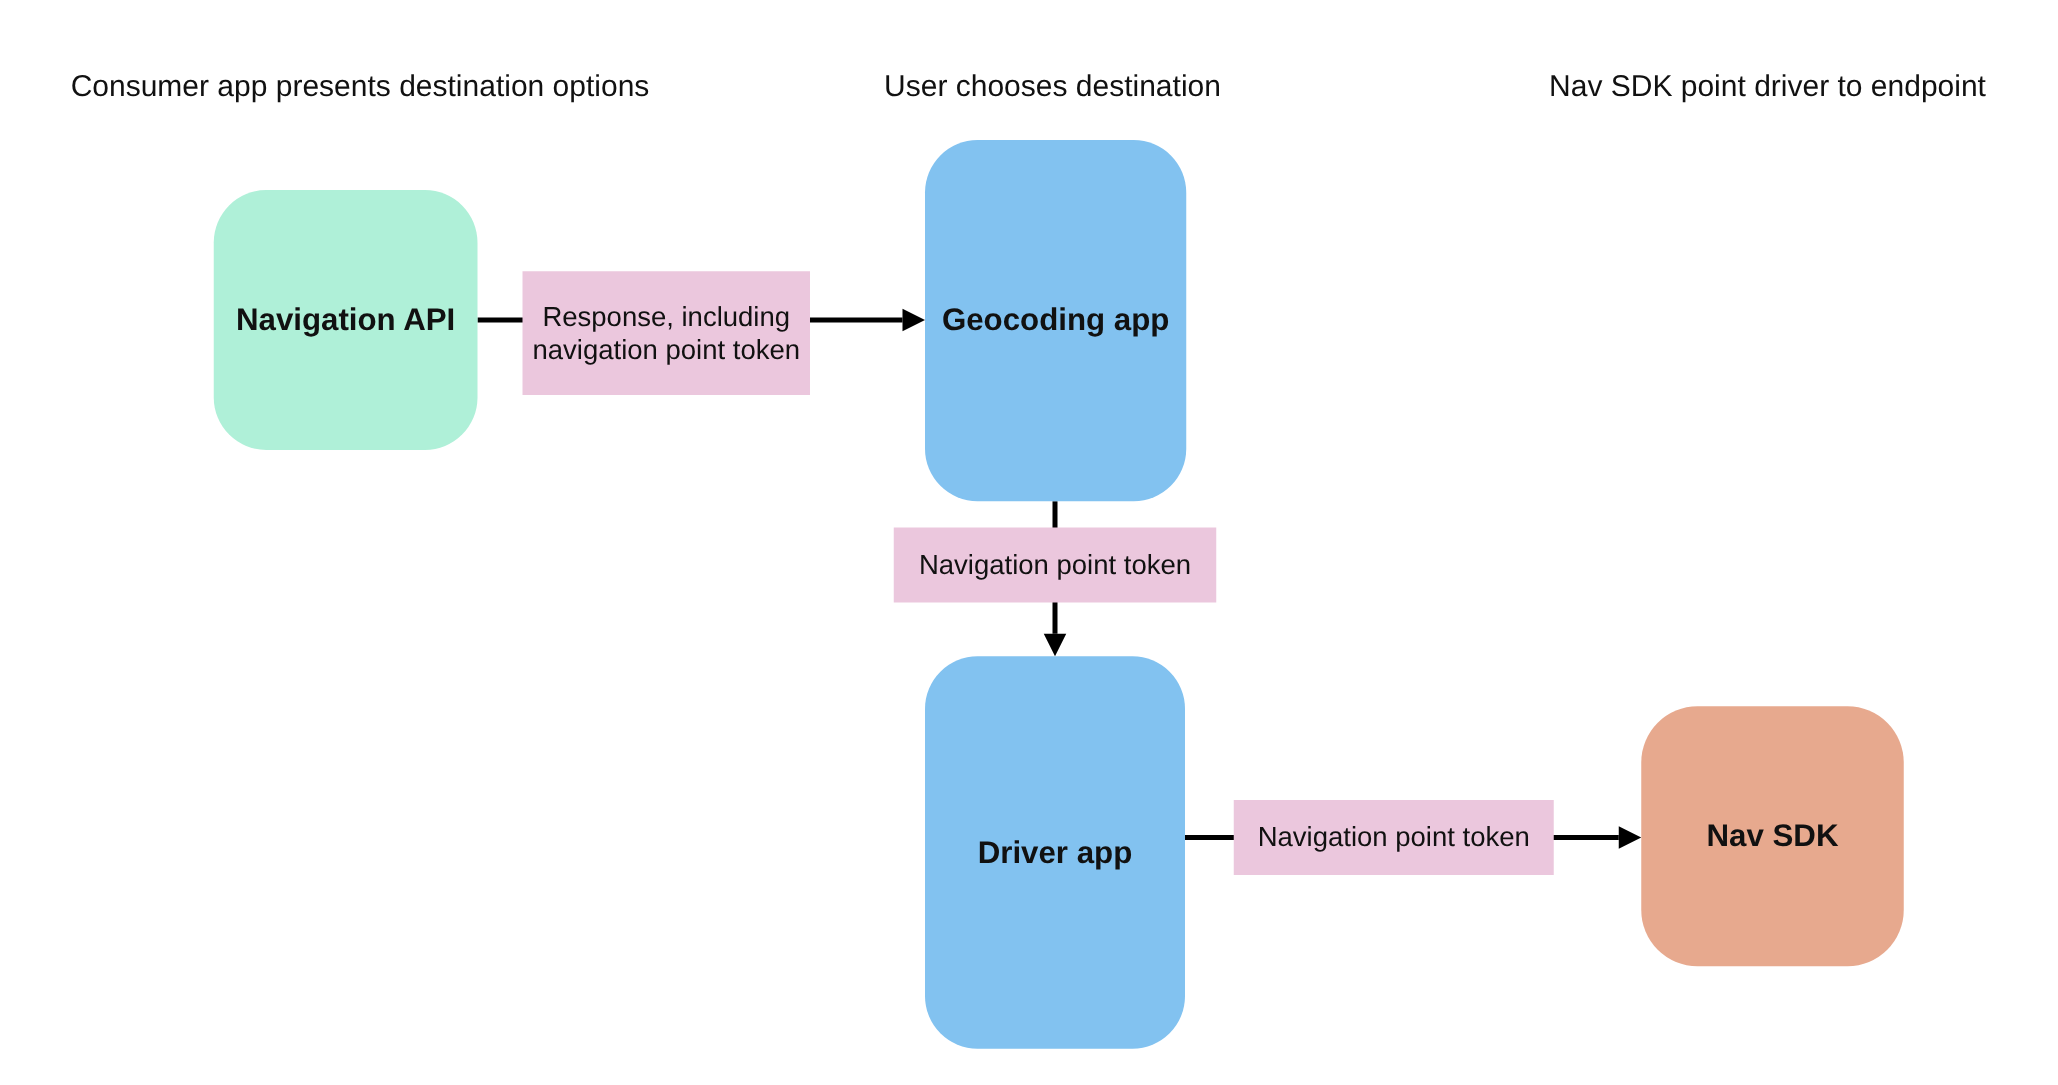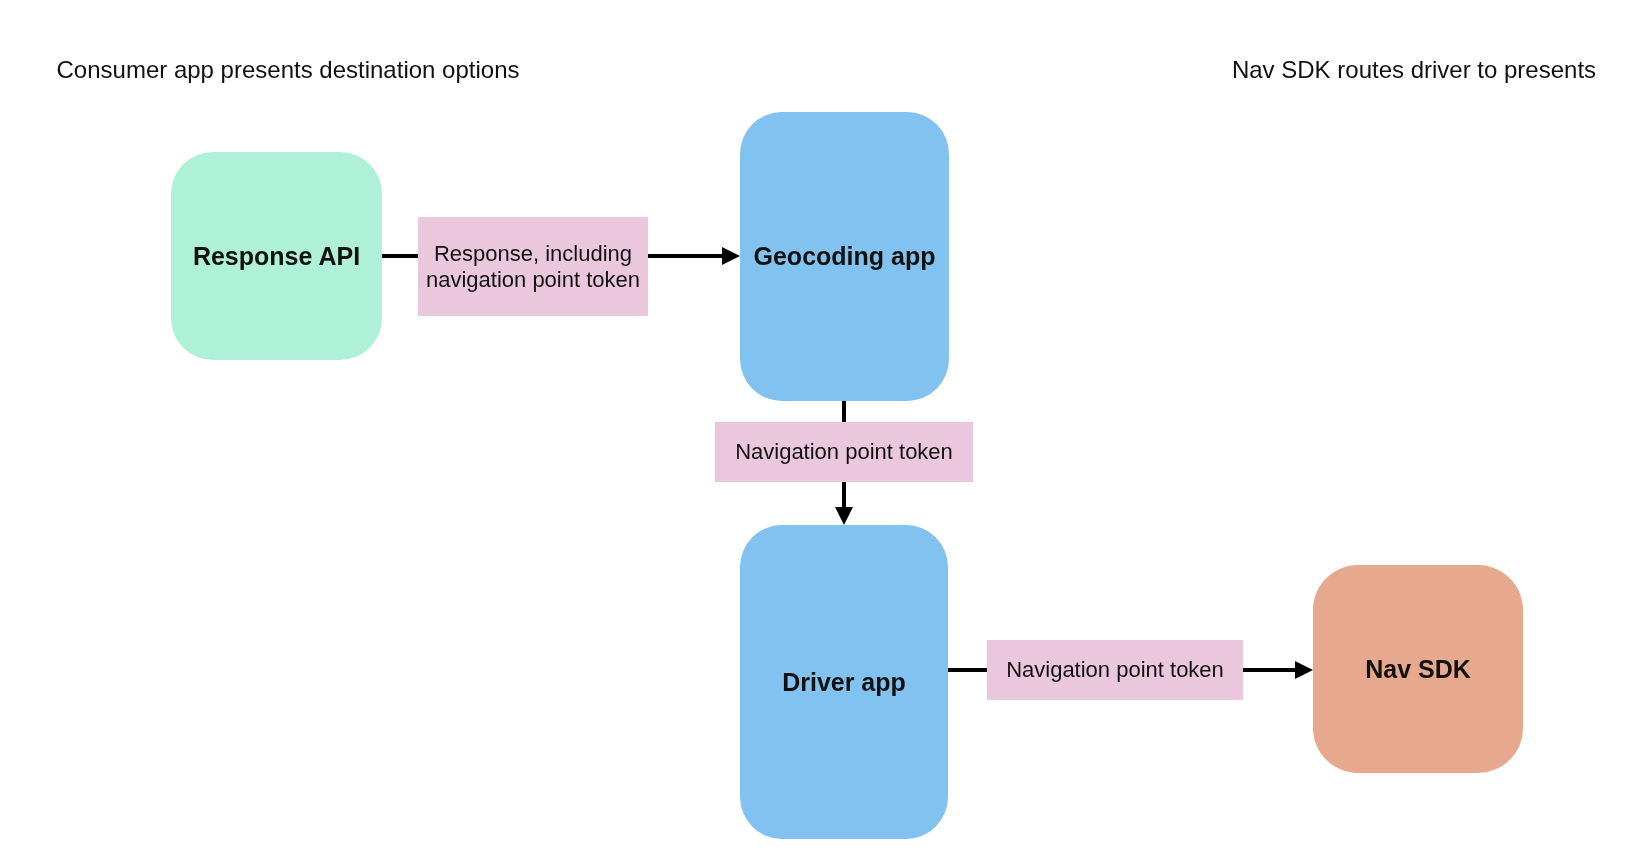--- a/index.html
+++ b/index.html
@@ -92,32 +92,33 @@
   .arrowhead.a1 { left: 722px; top: 247px; }
   .arrowhead.a2 { left: 835px; top: 507px; }
   .arrowhead.a3 { left: 1295px; top: 661px; }
 </style>
 </head>
 <body>
 
 <div class="canvas">
 
   <div class="col-header h1">Consumer app presents destination options</div>
-  <div class="col-header h3">Nav SDK routes driver to presents</div>
+  <div class="col-header h2">User chooses destination</div>
+  <div class="col-header h3">Nav SDK point driver to endpoint</div>
 
   <div class="edge-line e1" style="background-color: rgb(0, 0, 0);"></div>
   <div class="arrowhead right a1" style="border-left-color: rgb(0, 0, 0);"></div>
   <div class="edge-label l1" style="background-color: rgb(235, 199, 221);">Response, including navigation point token</div>
 
   <div class="edge-line e2" style="background-color: rgb(0, 0, 0);"></div>
   <div class="arrowhead down a2" style="border-top-color: rgb(0, 0, 0);"></div>
   <div class="edge-label l2" style="background-color: rgb(235, 199, 221);">Navigation point token</div>
 
   <div class="edge-line e3" style="background-color: rgb(0, 0, 0);"></div>
   <div class="arrowhead right a3" style="border-left-color: rgb(0, 0, 0);"></div>
   <div class="edge-label l3" style="background-color: rgb(235, 199, 221);">Navigation point token</div>
 
-  <div class="node geocoding" style="background-color: rgb(175, 240, 216);">Response API</div>
+  <div class="node geocoding" style="background-color: rgb(175, 240, 216);">Navigation API</div>
   <div class="node consumer" style="background-color: rgb(130, 194, 240);">Geocoding app</div>
   <div class="node driver" style="background-color: rgb(130, 194, 240);">Driver app</div>
   <div class="node navsdk" style="background-color: rgb(231, 169, 142);">Nav SDK</div>
 
 </div>
 
 </body></html>

